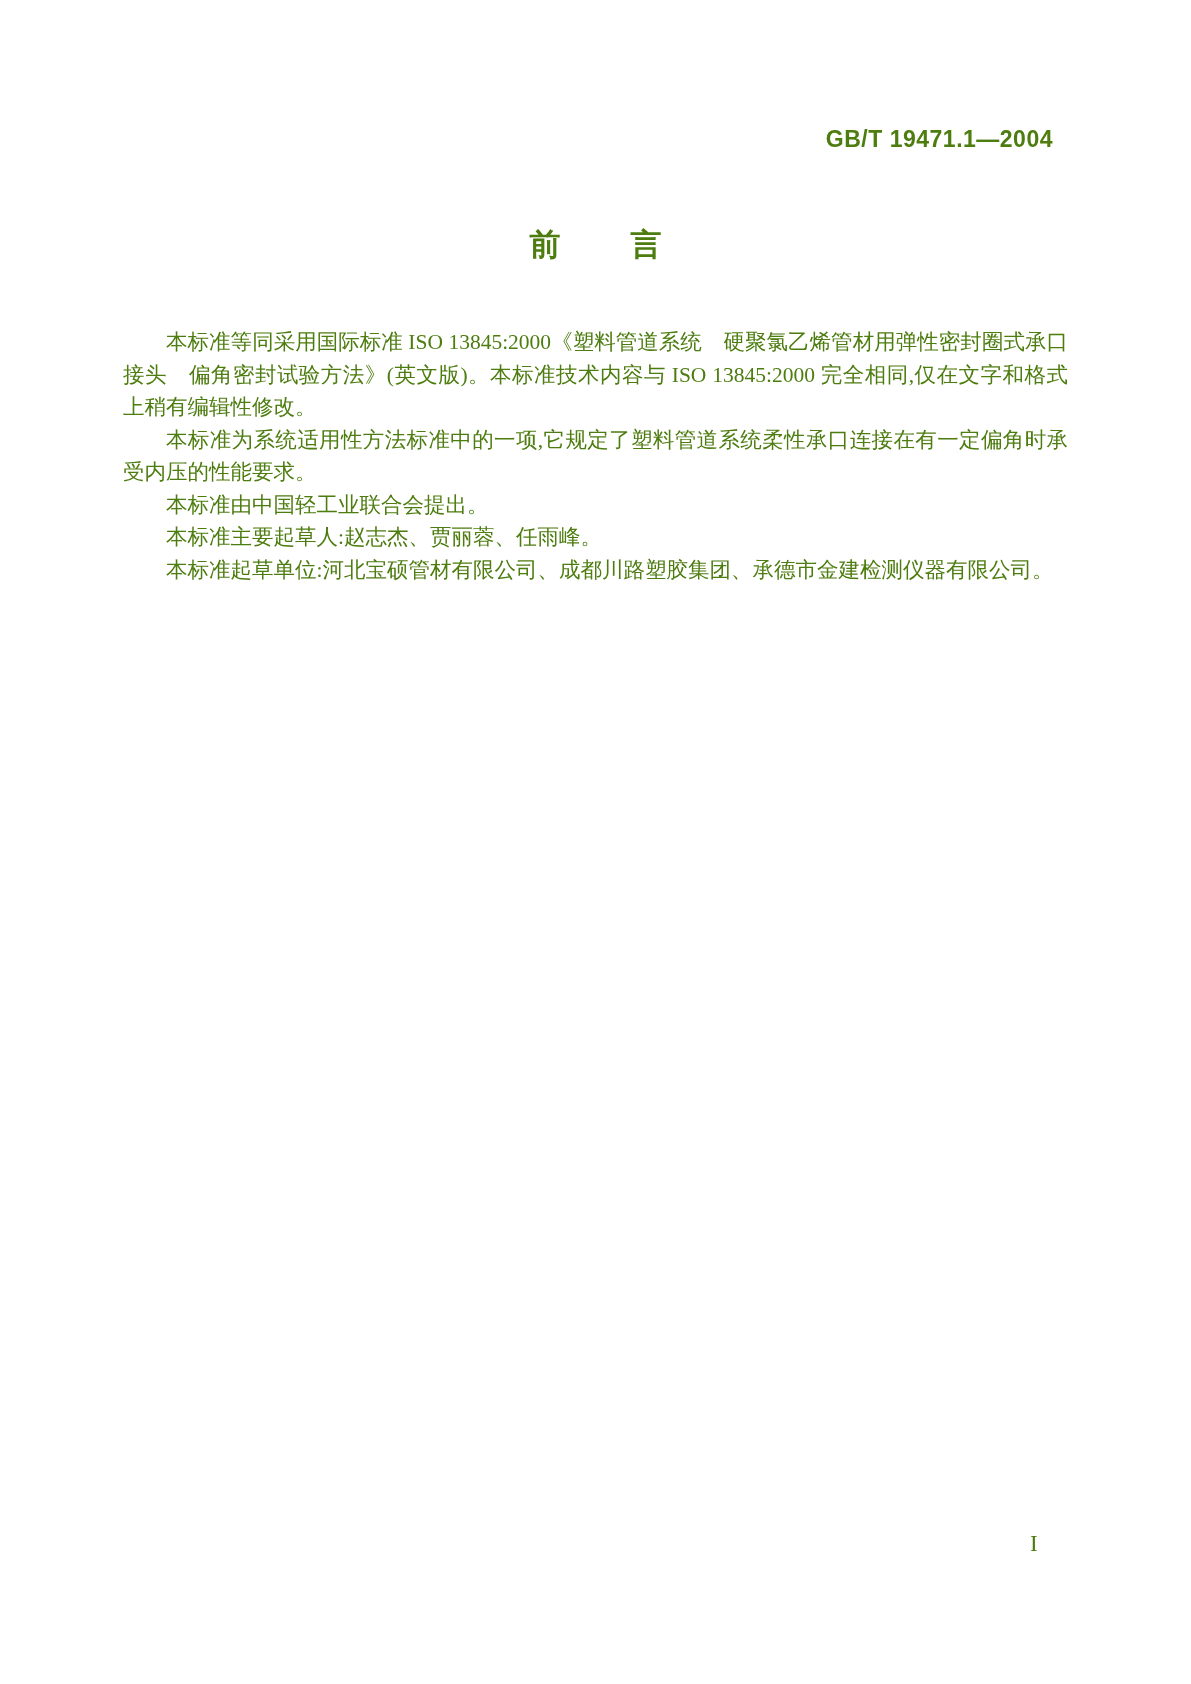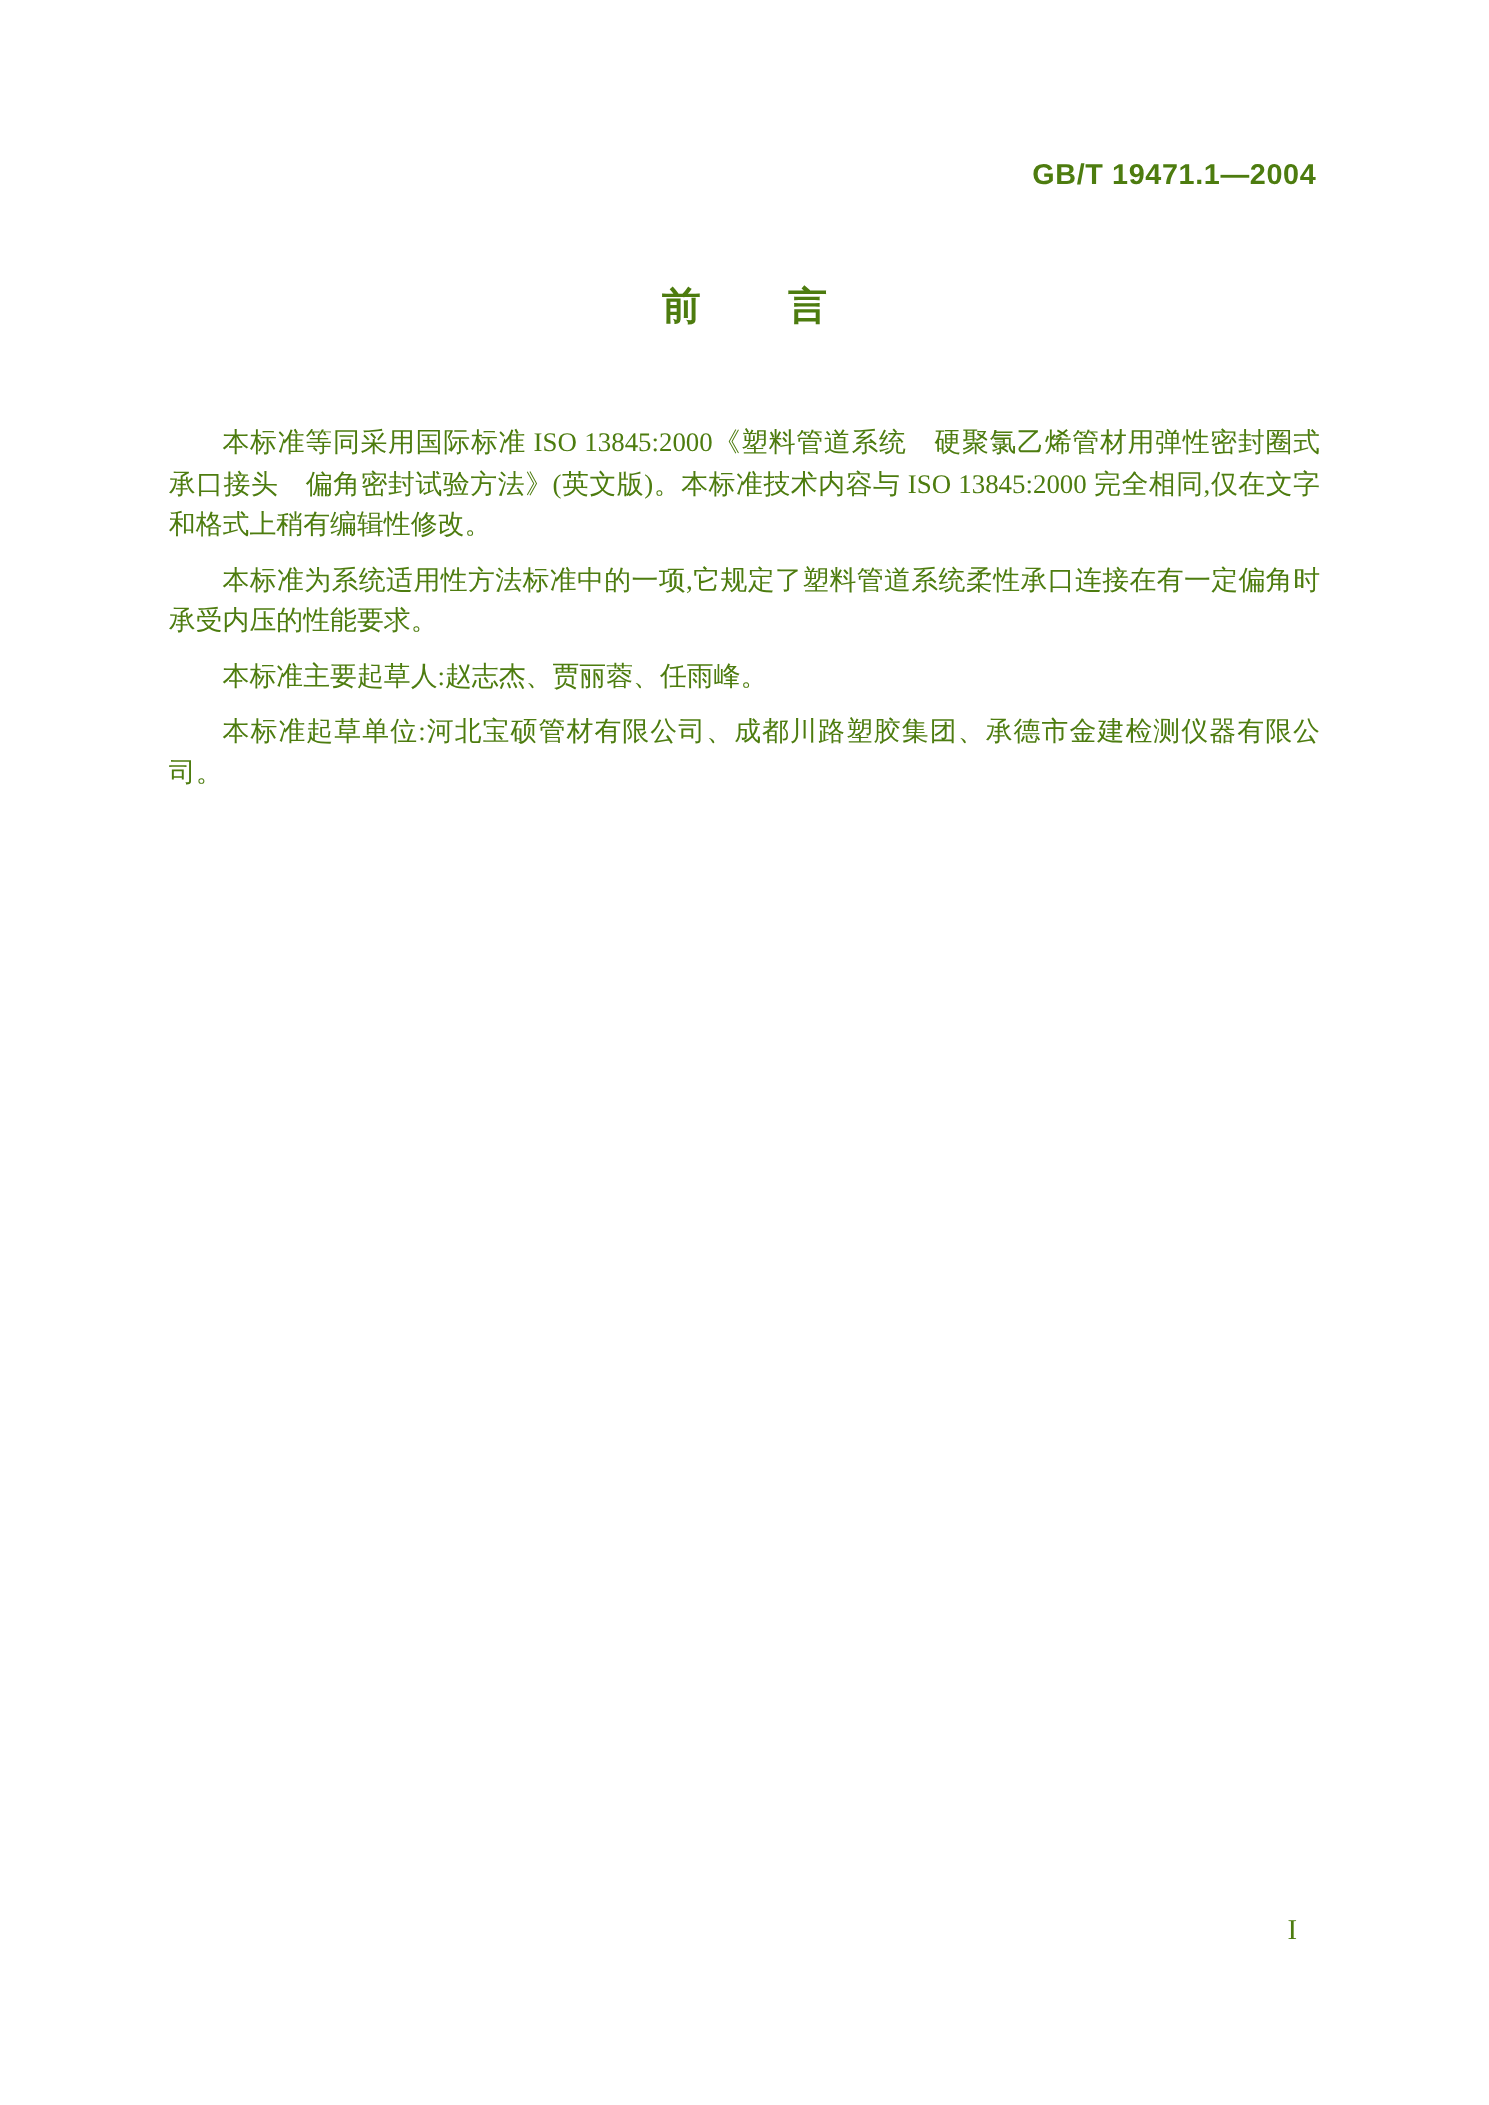--- a/index.html
+++ b/index.html
@@ -44,21 +44,21 @@
     position: absolute;
     top: 326px;
     left: 123px;
     width: 945px;
     font-size: 21.5px;
     line-height: 32.5px;
     text-align: justify;
     text-justify: inter-ideograph;
   }
   .foreword-body p {
-    margin: 12px;
+    margin: 0;
     padding: 0;
     text-indent: 2em;
   }
   .page-number {
     position: absolute;
     top: 1532px;
     left: 1030px;
     font-family: "Liberation Serif", "DejaVu Serif", serif;
     font-size: 23px;
     line-height: 1;
@@ -72,19 +72,20 @@
   <div class="standard-number">GB/T 19471.1—2004</div>
 
   <div class="doc-title">
     <span>前</span>
     <span>言</span>
   </div>
 
   <div class="foreword-body">
     <p>本标准等同采用国际标准 ISO 13845:2000《塑料管道系统　硬聚氯乙烯管材用弹性密封圈式承口接头　偏角密封试验方法》(英文版)。本标准技术内容与 ISO 13845:2000 完全相同,仅在文字和格式上稍有编辑性修改。</p>
     <p>本标准为系统适用性方法标准中的一项,它规定了塑料管道系统柔性承口连接在有一定偏角时承受内压的性能要求。</p>
+    <p>本标准由中国轻工业联合会提出。</p>
     <p>本标准主要起草人:赵志杰、贾丽蓉、任雨峰。</p>
     <p>本标准起草单位:河北宝硕管材有限公司、成都川路塑胶集团、承德市金建检测仪器有限公司。</p>
   </div>
 
   <div class="page-number">I</div>
 
 </div>
 
 </body></html>

